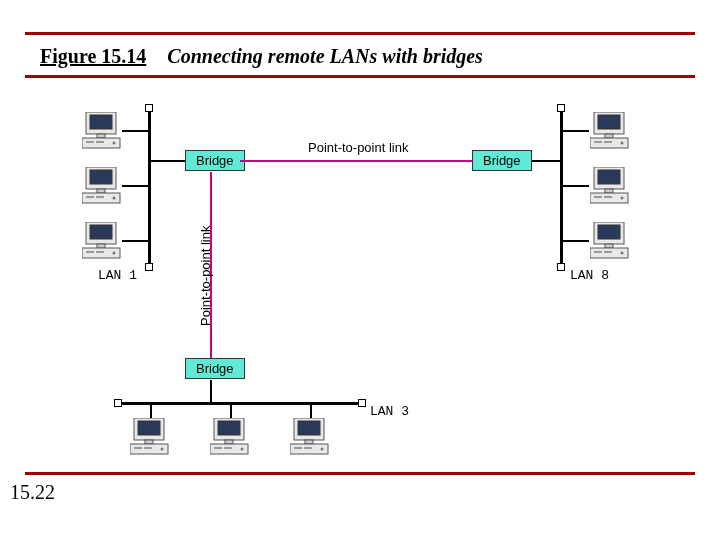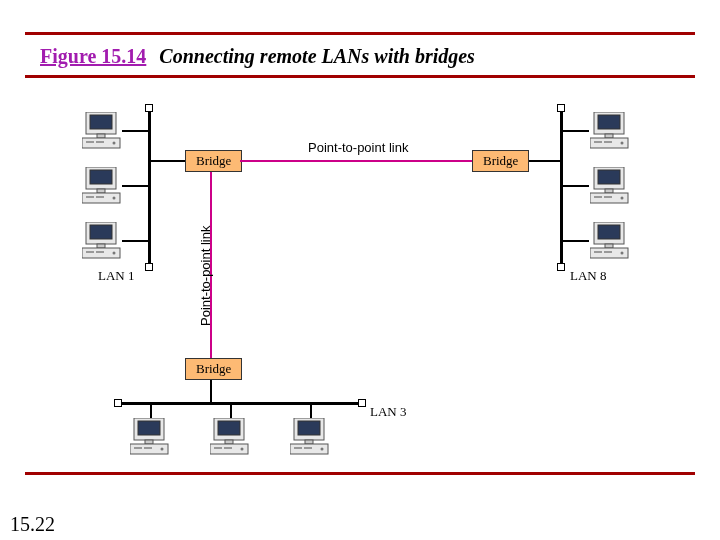--- a/index.html
+++ b/index.html
@@ -17,45 +17,45 @@
     right: 25px;
     height: 3px;
     background: #a00000;
   }
   .title {
     position: absolute;
     left: 40px;
     top: 45px;
     font-size: 20px;
   }
-  .title .num { font-weight: bold; color: #a21caf; text-decoration: underline; }
-  .title .cap { font-style: italic; font-weight: bold; margin-left: 8px; }
+  .title .num { font-weight: bold; color: #000000; text-decoration: underline; }
+  .title .cap { font-style: italic; font-weight: bold; margin-left: 16px; }
   .page {
     position: absolute;
     left: 10px;
-    bottom: 4px;
+    bottom: 36px;
     font-size: 20px;
   }
   
   .diagram { position: absolute; left: 80px; top: 100px; width: 560px; height: 340px; }
   .bus {
     position: absolute;
     background: #000;
   }
   .tick { position: absolute; width: 2px; background:#000; }
   .tick.h { height:2px; width:auto; }
   .term { position:absolute; width:6px; height:6px; border:1px solid #000; background:#fff; }
   .comp { position: absolute; }
-  .lanlabel { position:absolute; font-family: Liberation Serif, serif; font-size:13px; }
+  .lanlabel { position:absolute; font-family: Liberation Mono, monospace; font-size:13px; }
   .bridge {
     position:absolute;
-    background:#fdba74;
+    background:#5eead4;
     border:1px solid #333;
     padding:2px 10px;
-    font-family: Liberation Serif, serif;
+    font-family: Liberation Sans, sans-serif;
     font-size:13px;
     text-align:center;
   }
   .link {
     position:absolute;
     background:#cc0088;
   }
   .linklabel { position:absolute; font-family: Arial, sans-serif; font-size:13px; }
   .linklabel.v { transform: rotate(-90deg); transform-origin: left top; }
 </style>

